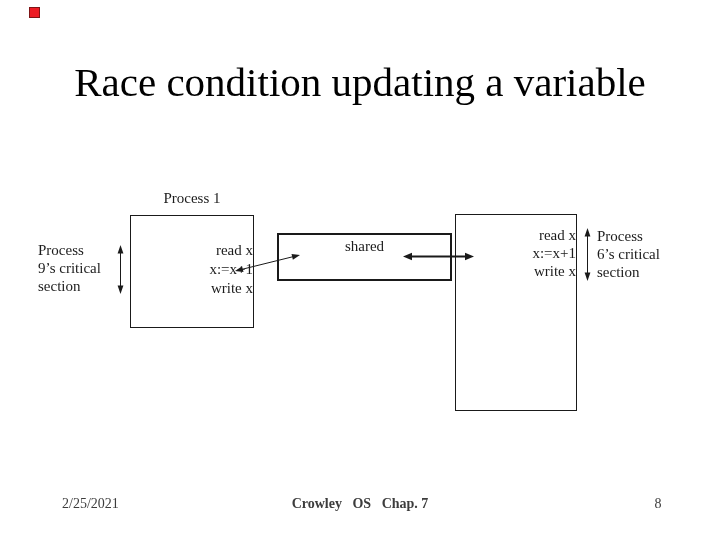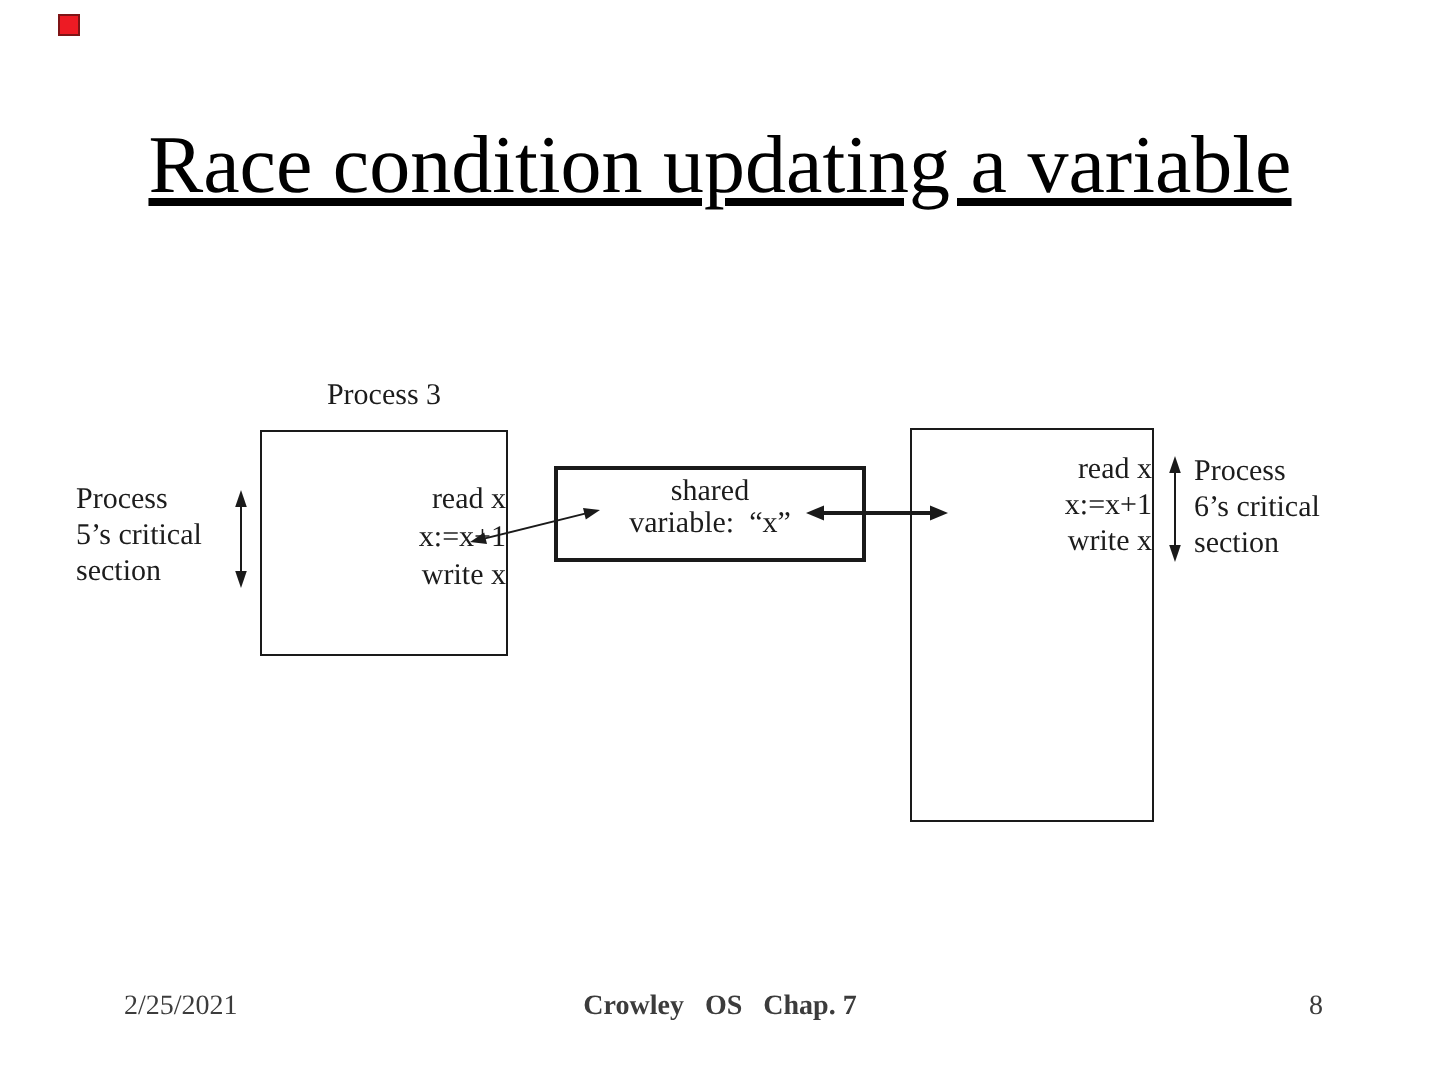--- a/index.html
+++ b/index.html
@@ -21,33 +21,32 @@
     box-sizing: border-box;
   }
   .slide-title {
     position: absolute;
     left: 0; right: 0; top: 58px;
     text-align: center;
     font-size: 41px;
     line-height: 48px;
     color: #000000;
     white-space: nowrap;
-    text-decoration: underline;
   }
   .diagram { position: absolute; inset: 0; font-size: 15px; }
   .box {
     position: absolute;
     border: 1px solid #1a1a1a;
     background: #ffffff;
     box-sizing: border-box;
   }
   .box-p1 { left: 130px; top: 215px; width: 124px; height: 113px; }
   .box-p2 { left: 455px; top: 214px; width: 122px; height: 197px; }
   .box-shared {
-    left: 277px; top: 233px; width: 156px; height: 48px;
+    left: 277px; top: 233px; width: 175px; height: 48px;
     border-width: 2px; text-align: center; padding-top: 3px;
     line-height: 16px;
   }
   .box-label {
     position: absolute;
     text-align: center;
     line-height: 16px;
     white-space: nowrap;
   }
   .label-p1 { left: 130px; width: 124px; top: 190px; }
@@ -88,38 +87,37 @@
 <body>
 
 <div id="slide">
 
   <div class="corner-marker"></div>
 
   <div class="slide-title">Race condition updating a variable</div>
 
   <div class="diagram">
 
-    <div class="box-label label-p1">Process 3</div>
+    <div class="box-label label-p1">Process 1</div>
     <div class="box box-p1">
       <div class="steps steps-p1">
         <div class="step-line">read x</div>
         <div class="step-line">x:=x+1</div>
         <div class="step-line">write x</div>
       </div>
     </div>
 
     <div class="critical-label crit-left">
       <div>Process</div>
-      <div>5’s critical</div>
+      <div>9’s critical</div>
       <div>section</div>
     </div>
 
     <div class="box box-shared">
       <div class="shared-line">shared</div>
-      <div class="shared-line">variable:  “x”</div>
     </div>
 
     <div class="box box-p2">
       <div class="steps steps-p2">
         <div class="step-line">read x</div>
         <div class="step-line">x:=x+1</div>
         <div class="step-line">write x</div>
       </div>
     </div>
 

